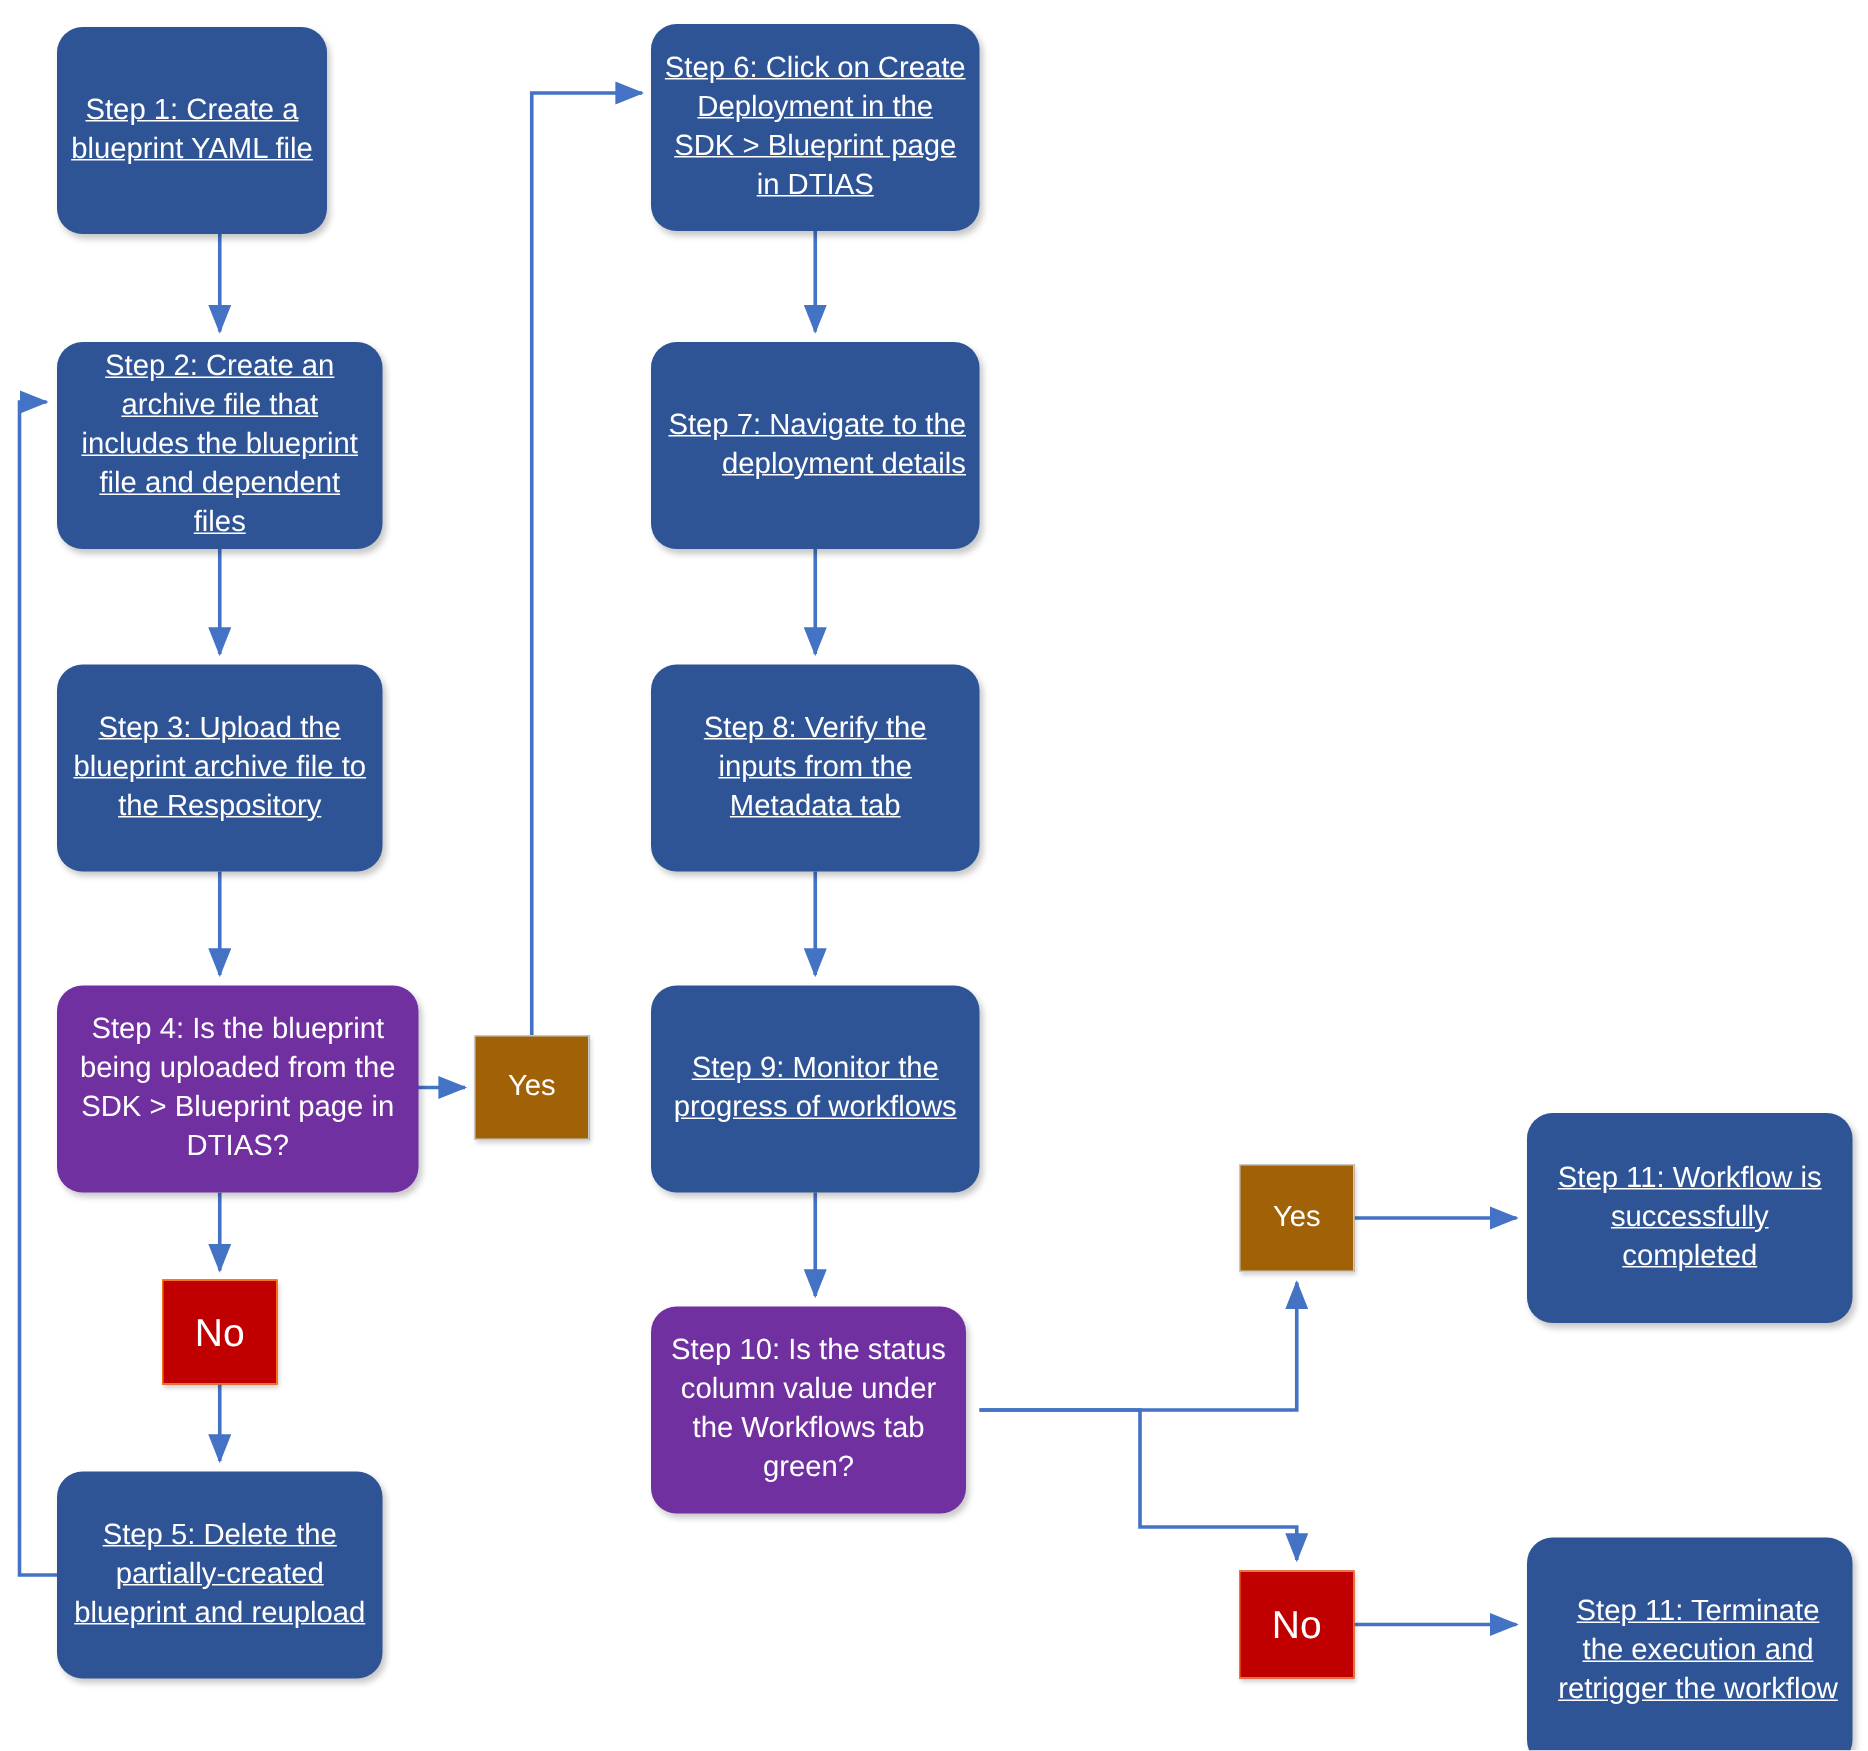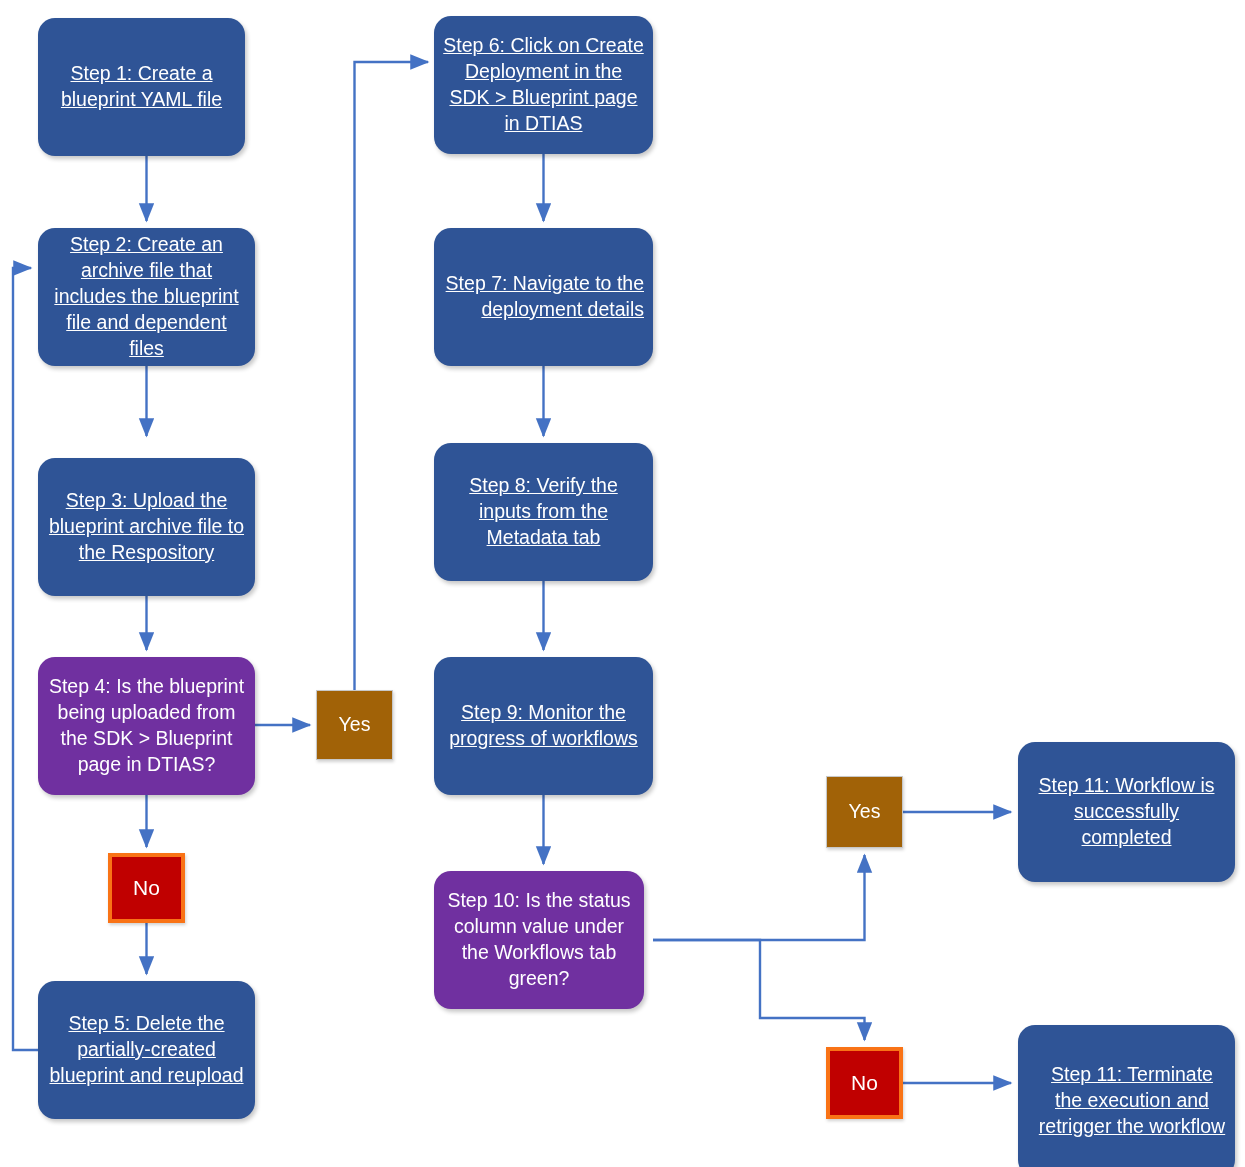--- a/index.html
+++ b/index.html
@@ -51,22 +51,22 @@
     box-shadow: 2px 3px 4px rgba(0,0,0,0.22);
   }
   .node.label-yes {
     background: #a16207;
     border: 1px solid #c8c8c8;
     font-size: 19.5px;
     box-shadow: 1px 2px 3px rgba(0,0,0,0.18);
   }
   .node.label-no {
     background: #C00000;
-    border: 4px solid #f97316;
-    font-size: 21px;
+    border: 1px solid #f97316;
+    font-size: 26px;
     box-shadow: 1px 2px 3px rgba(0,0,0,0.18);
   }
   .node-text {
     display: block;
     width: 100%;
     white-space: pre-line;
   }
 </style>
 </head>
 <body>
@@ -92,33 +92,33 @@
       <path d="M543.5,366 L543.5,436"></path>
       <path d="M543.5,581 L543.5,650"></path>
       <path d="M543.5,795 L543.5,864"></path>
       <path d="M653,940 L864.5,940 L864.5,855"></path>
       <path d="M653,940 L760,940 L760,1018 L864.5,1018 L864.5,1040"></path>
       <path d="M903,812 L1011,812"></path>
       <path d="M903,1083 L1011,1083"></path>
     </g>
   </svg>
 
-  <div class="node process" style="left:38px;top:18px;width:207px;height:138px;">
+  <div class="node process" style="left:38px;top:18px;width:180px;height:138px;">
     <span class="node-text">Step 1: Create a blueprint YAML file</span>
   </div>
 
   <div class="node process" style="left:38px;top:228px;width:217px;height:138px;">
     <span class="node-text">Step 2: Create an archive file that includes the blueprint file and dependent files</span>
   </div>
 
-  <div class="node process" style="left:38px;top:458px;width:217px;height:138px;">
+  <div class="node process" style="left:38px;top:443px;width:217px;height:138px;">
     <span class="node-text">Step 3: Upload the blueprint archive file to the Respository</span>
   </div>
 
-  <div class="node decision" style="left:38px;top:657px;width:217px;height:138px;">
+  <div class="node decision" style="left:38px;top:657px;width:241px;height:138px;">
     <span class="node-text">Step 4: Is the blueprint being uploaded from the SDK &gt; Blueprint page in DTIAS?</span>
   </div>
 
   <div class="node label-no" style="left:108px;top:853px;width:77px;height:70px;">
     <span class="node-text">No</span>
   </div>
 
   <div class="node process" style="left:38px;top:981px;width:217px;height:138px;">
     <span class="node-text">Step 5: Delete the partially-created blueprint and reupload</span>
   </div>

